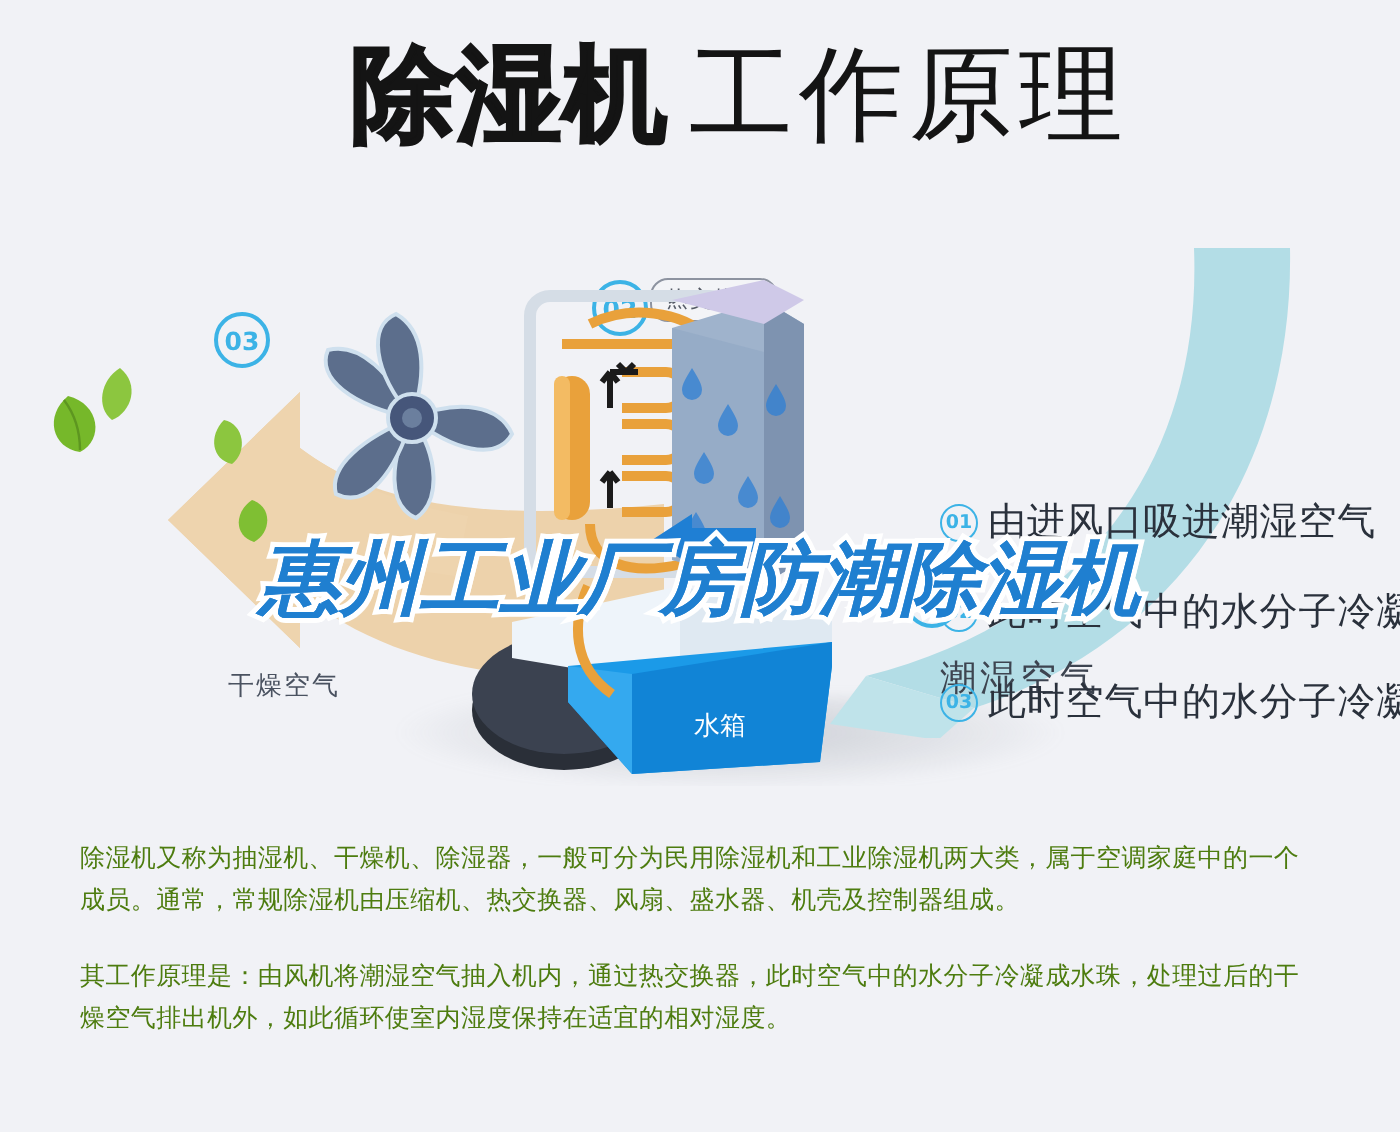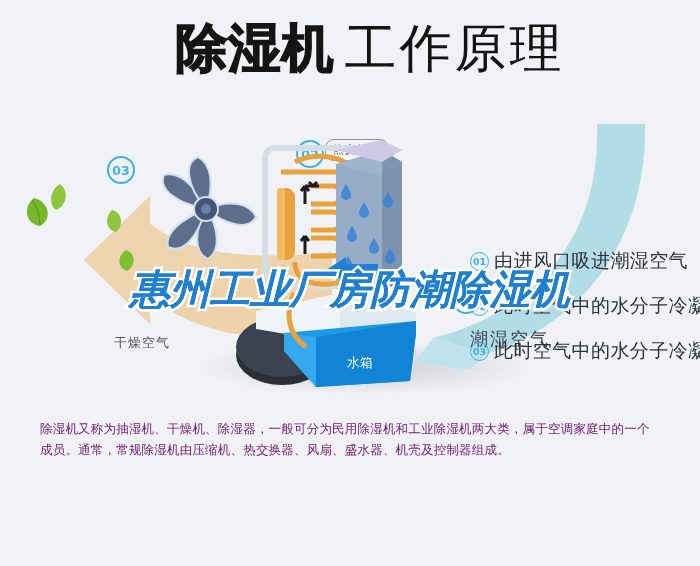--- a/index.html
+++ b/index.html
@@ -149,21 +149,21 @@
   }
 
   
   .copy{
     position:absolute;left:40px;top:418px;width:620px;
   }
   .copy p{
     margin:0 0 8px 0;
     font-size:12.5px;
     line-height:21px;
-    color:#701a75;
+    color:#4d7c0f;
     font-family:"DejaVu Sans",sans-serif;
     letter-spacing:.2px;
   }
   .copy .gap{height:9px;}
 </style>
 </head>
 <body>
 
 <div id="root">
 
@@ -281,15 +281,16 @@
       <div class="step-text">此时空气中的水分子冷凝成水珠</div>
     </div>
   </div>
 
   <div class="watermark">惠州工业厂房防潮除湿机</div>
   <div class="watermark-front">惠州工业厂房防潮除湿机</div>
 
   <div class="copy">
     <p>除湿机又称为抽湿机、干燥机、除湿器，一般可分为民用除湿机和工业除湿机两大类，属于空调家庭中的一个成员。通常，常规除湿机由压缩机、热交换器、风扇、盛水器、机壳及控制器组成。</p>
     <div class="gap"></div>
+    <p>其工作原理是：由风机将潮湿空气抽入机内，通过热交换器，此时空气中的水分子冷凝成水珠，处理过后的干燥空气排出机外，如此循环使室内湿度保持在适宜的相对湿度。</p>
   </div>
 
 </div>
 
 </body></html>

